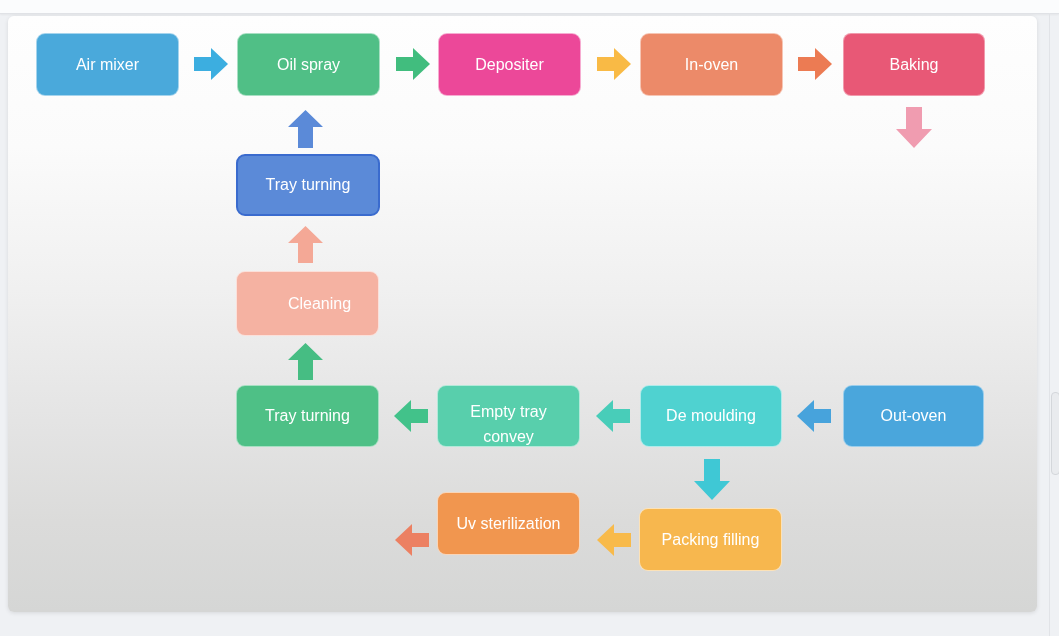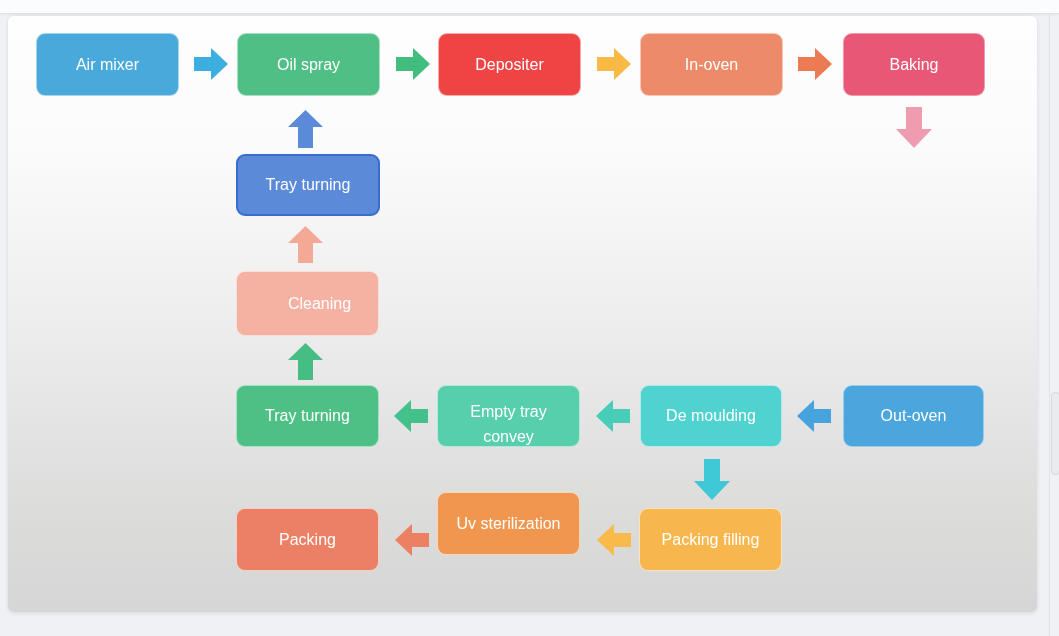--- a/index.html
+++ b/index.html
@@ -60,29 +60,29 @@
   <div class="scroll-thumb" style="background-color: rgb(233, 235, 238);"></div>
 
   <div class="node" style="left: 36px; top: 33px; width: 143px; height: 63px; background-color: rgb(74, 169, 219); border-color: rgba(255, 255, 255, 0.5); color: rgb(255, 255, 255);">
     <span class="node-label">Air mixer</span>
   </div>
 
   <div class="node" style="left: 237px; top: 33px; width: 143px; height: 63px; background-color: rgb(80, 191, 134); border-color: rgba(255, 255, 255, 0.5); color: rgb(255, 255, 255);">
     <span class="node-label">Oil spray</span>
   </div>
 
-  <div class="node" style="left: 438px; top: 33px; width: 143px; height: 63px; background-color: #ef4444; border-color: rgba(255, 255, 255, 0.55); color: rgb(255, 255, 255);">
+  <div class="node" style="left: 438px; top: 33px; width: 143px; height: 63px; background-color: #ec4899; border-color: rgba(255, 255, 255, 0.55); color: rgb(255, 255, 255);">
     <span class="node-label">Depositer</span>
   </div>
 
   <div class="node" style="left: 640px; top: 33px; width: 143px; height: 63px; background-color: rgb(236, 138, 105); border-color: rgba(255, 255, 255, 0.5); color: rgb(255, 255, 255);">
     <span class="node-label">In-oven</span>
   </div>
 
-  <div class="node" style="left: 843px; top: 33px; width: 142px; height: 63px; background-color: rgb(232, 88, 118); border-color: rgba(255, 255, 255, 0.4); color: rgb(255, 255, 255);">
+  <div class="node" style="left: 843px; top: 33px; width: 142px; height: 63px; background-color: rgb(232, 88, 118); border-color: rgba(255, 255, 255, 0.4); color: rgb(255, 255, 255); border-radius: 8px;">
     <span class="node-label">Baking</span>
   </div>
 
   <div class="node" style="left: 236px; top: 154px; width: 144px; height: 62px; border-width: 2px; background-color: rgb(91, 138, 216); border-color: rgb(58, 107, 206); color: rgb(255, 255, 255);">
     <span class="node-label">Tray turning</span>
   </div>
 
   <div class="node" style="left: 236px; top: 271px; width: 143px; height: 65px; background-color: rgb(245, 178, 162); border-color: rgba(255, 255, 255, 0.6); color: rgb(255, 255, 255); padding-left: 24px;">
     <span class="node-label">Cleaning</span>
   </div>
@@ -96,23 +96,20 @@
   </div>
 
   <div class="node" style="left: 640px; top: 385px; width: 142px; height: 62px; background-color: rgb(79, 210, 208); border-color: rgba(255, 255, 255, 0.55); color: rgb(255, 255, 255);">
     <span class="node-label">De moulding</span>
   </div>
 
   <div class="node" style="left: 843px; top: 385px; width: 141px; height: 62px; background-color: rgb(74, 166, 220); border-color: rgba(255, 255, 255, 0.45); color: rgb(255, 255, 255);">
     <span class="node-label">Out-oven</span>
   </div>
 
-  <div class="node" style="left: 236px; top: 508px; width: 143px; height: 63px; background-color: rgb(235, 128, 101); border-color: rgba(255, 255, 255, 0.6); color: rgb(255, 255, 255);">
-    <span class="node-label">Packing</span>
-  </div>
 
   <div class="node" style="left: 437px; top: 492px; width: 143px; height: 63px; background-color: rgb(241, 150, 79); border-color: rgba(255, 255, 255, 0.6); color: rgb(255, 255, 255);">
     <span class="node-label">Uv sterilization</span>
   </div>
 
   <div class="node" style="left: 639px; top: 508px; width: 143px; height: 63px; background-color: rgb(247, 183, 78); border-color: rgba(255, 255, 255, 0.6); color: rgb(255, 255, 255);">
     <span class="node-label">Packing filling</span>
   </div>
 
   <svg class="arrow" style="left:194px;top:48px" width="34" height="32" viewBox="0 0 34 32">

